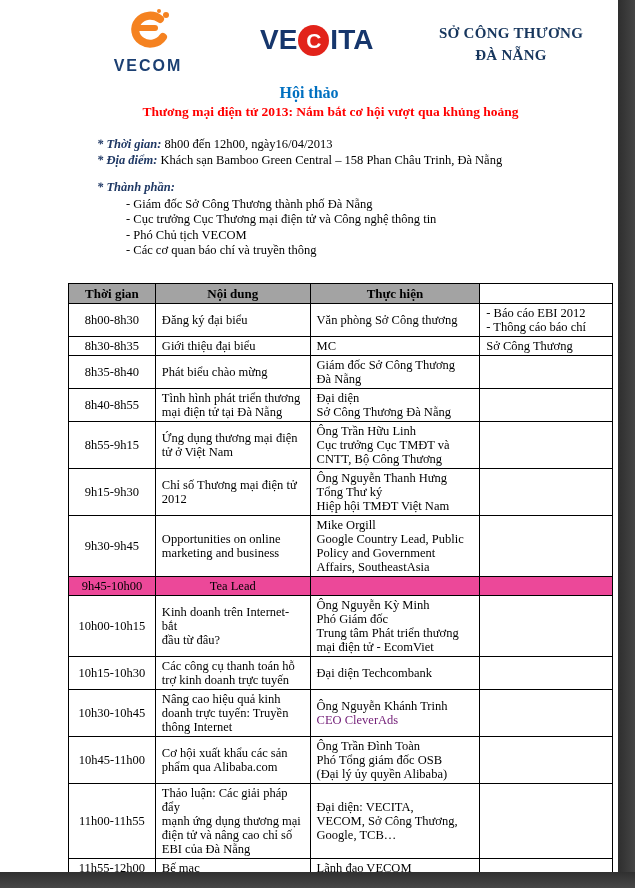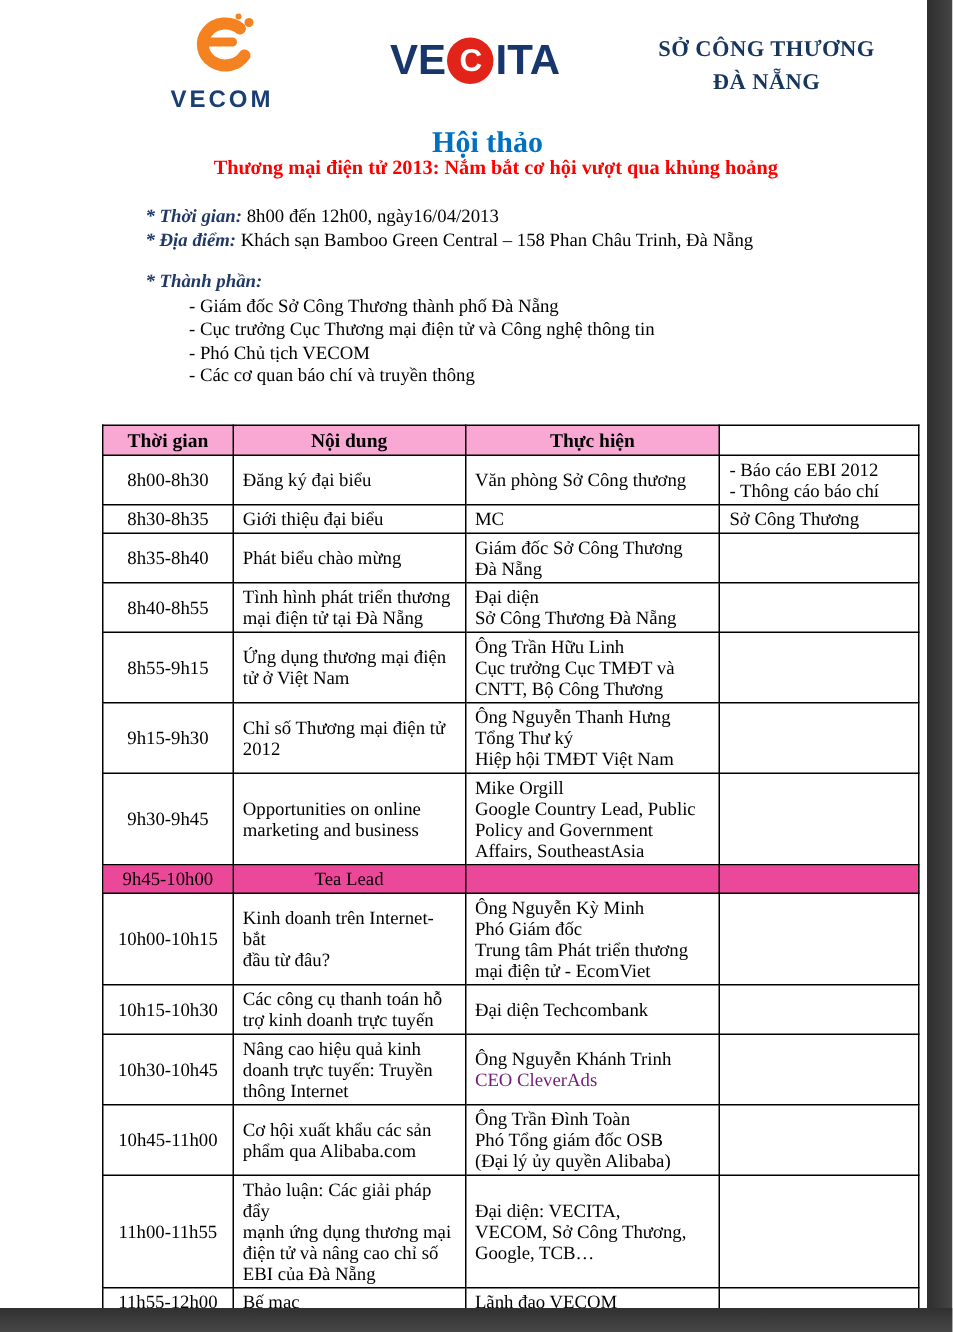--- a/index.html
+++ b/index.html
@@ -50,23 +50,23 @@
   }
   .org-name {
     position: absolute; left: 408px; top: 22px; width: 206px;
     text-align: center; color: #17365d;
     font-weight: bold; font-size: 15px; line-height: 22px;
     letter-spacing: 0.3px;
   }
 
   
   .title1 {
-    position: absolute; top: 84px; left: 16px; width: 618px;
+    position: absolute; top: 84px; left: 0; width: 618px;
     text-align: center; color: #0070c0;
-    font-weight: bold; font-size: 20px;
+    font-weight: bold; font-size: 16px;
   }
   .title2 {
     position: absolute; top: 104px; left: 0; width: 618px;
     text-align: center; color: #ff0000;
     font-weight: bold; font-size: 13.5px; padding-left: 43px;
   }
 
   
   .detail-line { position: absolute; left: 97px; font-size: 12.5px; color: #000; }
   .detail-label { color: #1f3864; font-weight: bold; font-style: italic; }
@@ -75,21 +75,21 @@
   .d-part { top: 180px; }
   .participants { position: absolute; left: 126px; top: 197px; font-size: 12.5px; line-height: 15.3px; color: #000; }
 
   
   table.agenda {
     position: absolute; left: 68px; top: 283px;
     width: 545px; border-collapse: collapse;
     font-size: 12.5px; line-height: 14px; color: #000;
   }
   .agenda td, .agenda th { border: 1px solid #000; padding: 2px 6px; vertical-align: middle; }
-  .agenda th { background: #f9a8d4; font-weight: bold; text-align: center; font-size: 13px; height: 20px; }
+  .agenda th { background: #a3a3a3; font-weight: bold; text-align: center; font-size: 13px; height: 20px; }
   .agenda th.th-empty { background: #ffffff; }
   .col-time { width: 87px; text-align: center; }
   .col-content { width: 155px; }
   .col-presenter { width: 170px; }
   .col-note { width: 133px; }
   td.center { text-align: center; }
   tr.shaded td { background: #ec4899; }
 </style>
 </head>
 <body>

